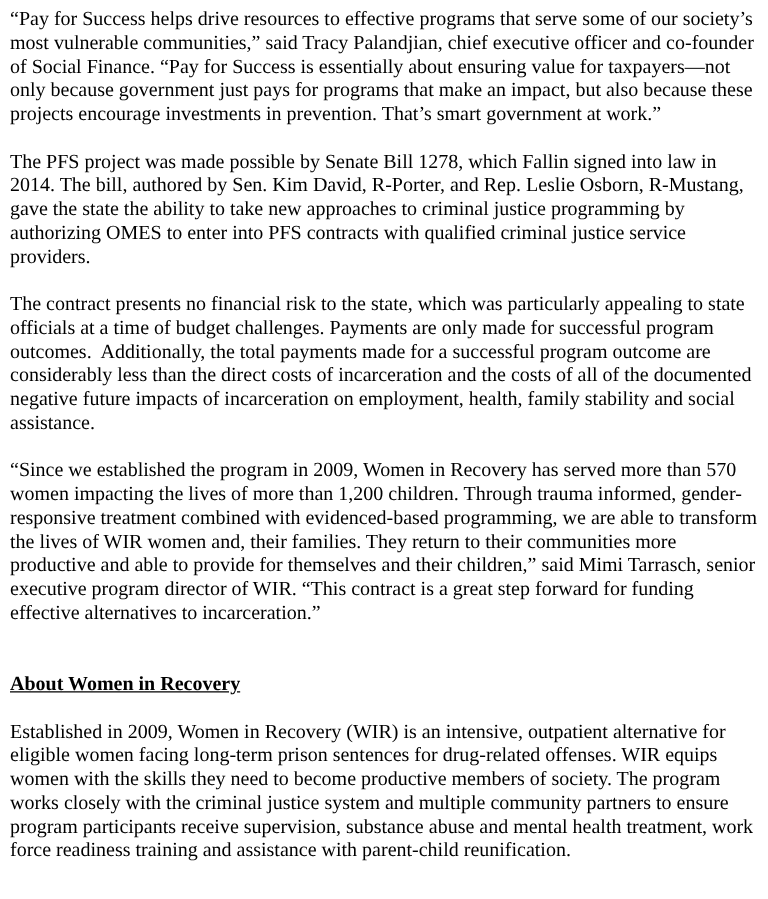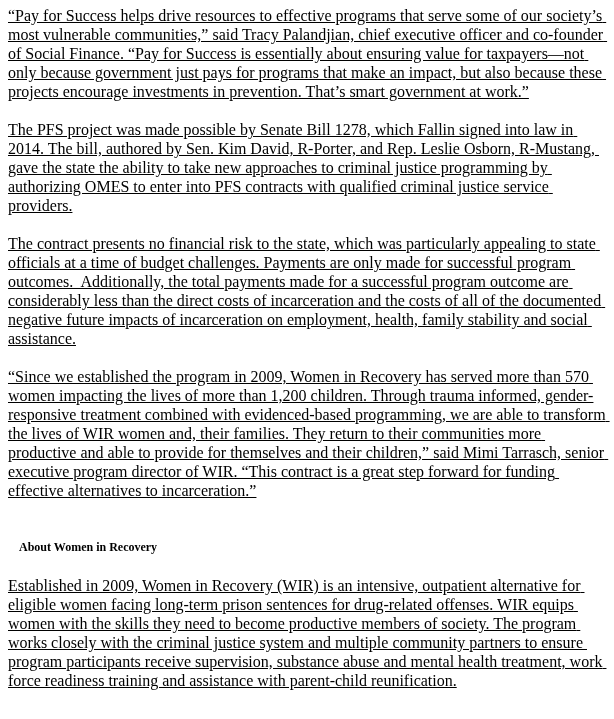--- a/index.html
+++ b/index.html
@@ -19,27 +19,27 @@
     width: 614px;
     height: 719px;
     padding: 6px 6px 0 8px;
     background: #ffffff;
   }
   .doc p {
     margin: 0 0 19px 0;
     font-size: 16px;
     line-height: 19px;
     white-space: pre-wrap;
-    text-decoration: underline;
   }
   .doc h2.section-heading {
-    margin: 38px 0 19px 11px;
-    font-size: 12px;
+    margin: 38px 0 19px 0;
+    font-size: 16px;
     line-height: 19px;
     font-weight: bold;
+    text-decoration: underline;
   }
 </style>
 </head>
 <body>
 
 <div class="page">
   <div class="doc">
     <p>“Pay for Success helps drive resources to effective programs that serve some of our society’s most vulnerable communities,” said Tracy Palandjian, chief executive officer and co-founder of Social Finance. “Pay for Success is essentially about ensuring value for taxpayers—not only because government just pays for programs that make an impact, but also because these projects encourage investments in prevention. That’s smart government at work.”</p>
     <p>The PFS project was made possible by Senate Bill 1278, which Fallin signed into law in 2014. The bill, authored by Sen. Kim David, R-Porter, and Rep. Leslie Osborn, R-Mustang, gave the state the ability to take new approaches to criminal justice programming by authorizing OMES to enter into PFS contracts with qualified criminal justice service providers.</p>
     <p>The contract presents no financial risk to the state, which was particularly appealing to state officials at a time of budget challenges. Payments are only made for successful program outcomes.  Additionally, the total payments made for a successful program outcome are considerably less than the direct costs of incarceration and the costs of all of the documented negative future impacts of incarceration on employment, health, family stability and social assistance.</p>

